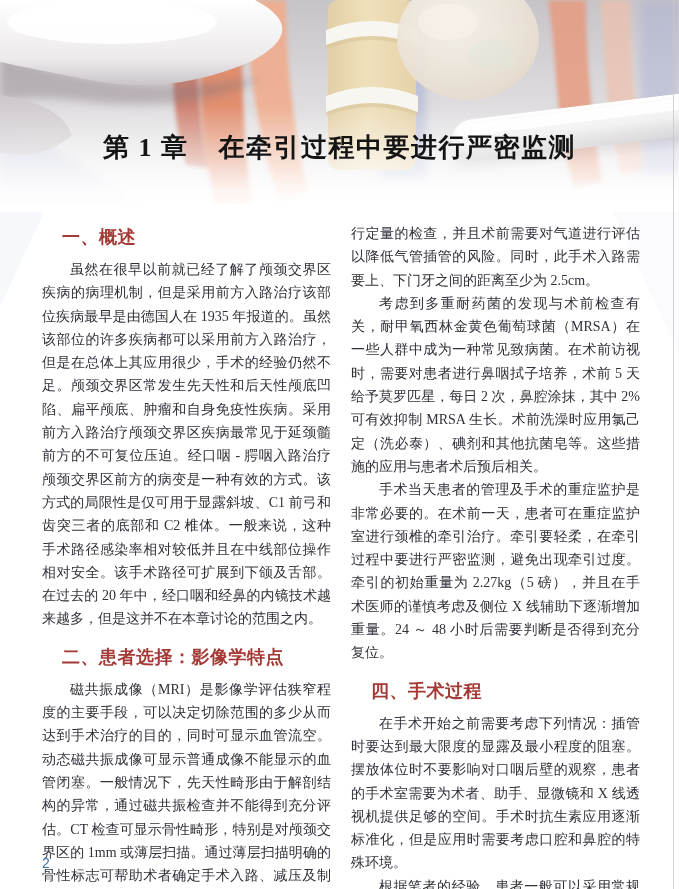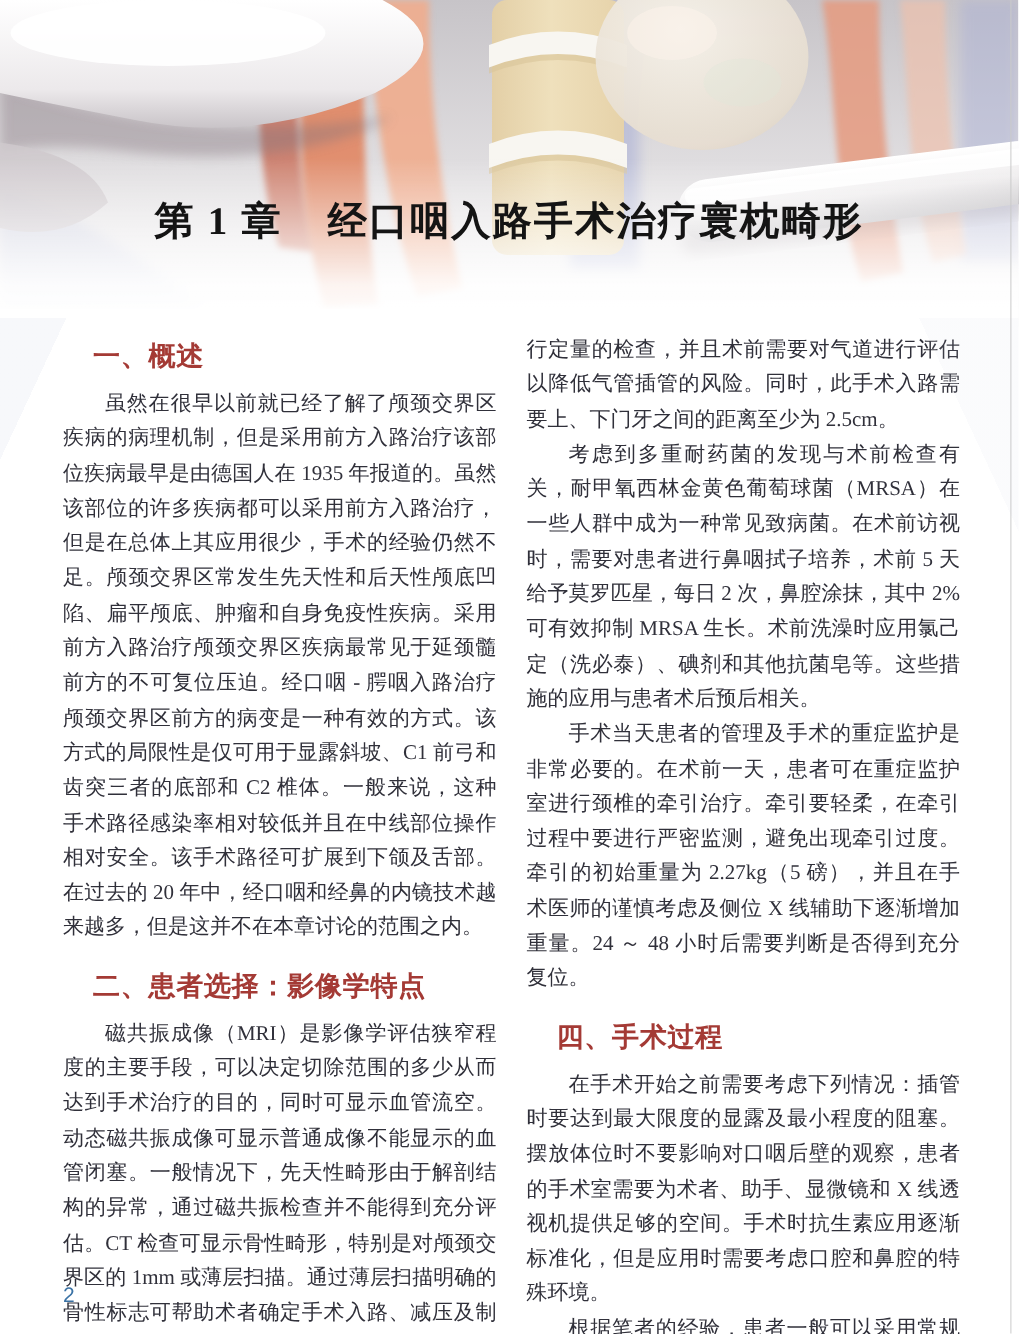--- a/index.html
+++ b/index.html
@@ -136,21 +136,21 @@
         <rect x="452" y="150" width="250" height="16" rx="8" fill="#8d8289" opacity="0.25" filter="url(#soft)"></rect>
         <rect x="452" y="116" width="250" height="42" rx="21" fill="url(#tubeG)"></rect>
         <rect x="458" y="121" width="238" height="11" rx="5" fill="#ffffff" opacity="0.85"></rect>
       </g>
 
       <rect x="0" y="105" width="679" height="113" fill="url(#fadeW)"></rect>
       <rect x="0" y="206" width="679" height="12" fill="#ffffff"></rect>
     </svg>
 
     <div class="chapter-title">
-      <span class="num">第 1 章</span><span>经口咽入路手术治疗寰枕畸形</span>
+      <span class="num">第 1 章</span><span>在牵引过程中要进行严密监测</span>
     </div>
   </div>
 
   <div class="content">
     <div class="col">
       <div class="sec-h">一、概述</div>
       <p class="para">虽然在很早以前就已经了解了颅颈交界区疾病的病理机制，但是采用前方入路治疗该部位疾病最早是由德国人在 1935 年报道的。虽然该部位的许多疾病都可以采用前方入路治疗，但是在总体上其应用很少，手术的经验仍然不足。颅颈交界区常发生先天性和后天性颅底凹陷、扁平颅底、肿瘤和自身免疫性疾病。采用前方入路治疗颅颈交界区疾病最常见于延颈髓前方的不可复位压迫。经口咽 - 腭咽入路治疗颅颈交界区前方的病变是一种有效的方式。该方式的局限性是仅可用于显露斜坡、C1 前弓和齿突三者的底部和 C2 椎体。一般来说，这种手术路径感染率相对较低并且在中线部位操作相对安全。该手术路径可扩展到下颌及舌部。在过去的 20 年中，经口咽和经鼻的内镜技术越来越多，但是这并不在本章讨论的范围之内。</p>
       <div class="sec-h">二、患者选择：影像学特点</div>
       <p class="para">磁共振成像（MRI）是影像学评估狭窄程度的主要手段，可以决定切除范围的多少从而达到手术治疗的目的，同时可显示血管流空。动态磁共振成像可显示普通成像不能显示的血管闭塞。一般情况下，先天性畸形由于解剖结构的异常，通过磁共振检查并不能得到充分评估。CT 检查可显示骨性畸形，特别是对颅颈交界区的 1mm 或薄层扫描。通过薄层扫描明确的骨性标志可帮助术者确定手术入路、减压及制订后方内固定的方案。最后，通过动力位 X 线检查反映活动度，从而可帮助术者制订术前准备的方案以及决定哪种情况可单独采用牵引和后路内固定治疗，同时可以帮助术者预测患者术后头部和颈部的姿势。</p>
 

